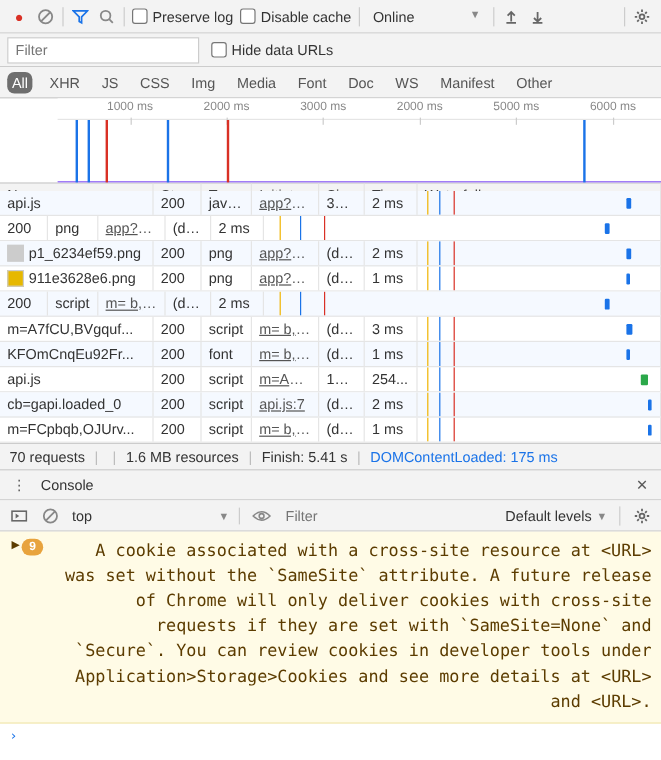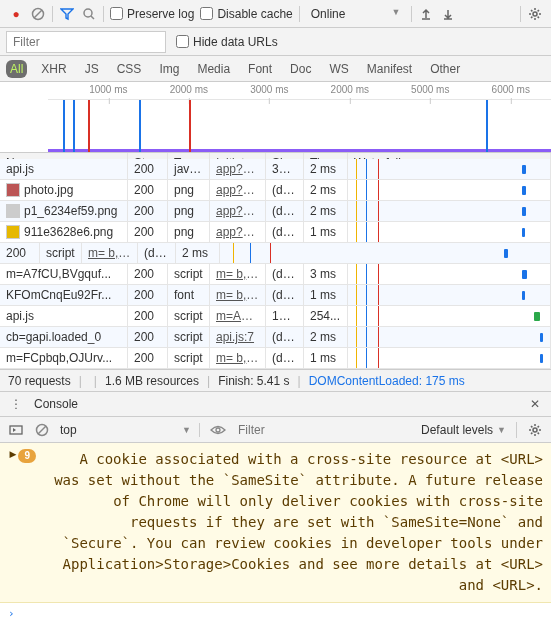--- a/index.html
+++ b/index.html
@@ -13,23 +13,23 @@
 .checkbox input { width: 13px; height: 13px; }
 .sel-wrap { display: flex; align-items: flex-start; border: 1px solid transparent; padding: 0 4px; gap: 40px; }
 .sel-wrap .caret { margin-left: 6px; }
 .spacer { flex: 1; }
 
 .filter-row { display: flex; align-items: center; padding: 4px 6px; border-bottom: 1px solid #ccc; background: #f3f3f3; height: 28px; gap: 10px; }
 .filter-input { width: 160px; border: 1px solid #ccc; background: #fff; padding: 3px 6px; color: #888; }
 
 .types-row { display: flex; align-items: center; padding: 4px 6px; border-bottom: 1px solid #ccc; background: #f3f3f3; height: 26px; gap: 10px; }
 .type-btn { padding: 2px 4px; border-radius: 6px; color: #555; }
-.type-btn.active { background: #6e6e6e; color: #bef264; }
-
-.timeline { position: relative; height: 70px; border-bottom: 3px solid #8b5cf6; background: #fff; margin-left: 48px; }
+.type-btn.active { background: #6e6e6e; color: #ffffff; }
+
+.timeline { position: relative; height: 70px; border-bottom: 1px solid #8b5cf6; background: #fff; margin-left: 48px; }
 .tl-ticks { position: relative; height: 18px; border-bottom: 1px solid #e5e5e5; }
 .tl-tick { position: absolute; top: 2px; font-size: 10px; color: #888; transform: translateX(-50%); }
 .tl-tick::after { content: ""; position: absolute; left: 50%; top: 14px; width: 1px; height: 6px; background: #ccc; }
 .tl-body { position: relative; height: 52px; }
 .tl-bar { position: absolute; top: 0; width: 2px; height: 52px; }
 
 .grid { width: 100%; }
 .grid-header, .grid-row { display: flex; align-items: center; border-bottom: 1px solid #e5e5e5; height: 21px; }
 .grid-header { background: #f3f3f3; font-weight: normal; color: #333; border-top: 1px solid #ccc; }
 .grid-header > div, .grid-row > div { border-right: 1px solid #e5e5e5; padding: 3px 6px; white-space: nowrap; overflow: hidden; text-overflow: ellipsis; }
@@ -188,24 +188,20 @@
         <div class="c-size">300 B</div>
         <div class="c-time">2 ms</div>
         <div class="c-wf">
           <div class="wf-vline" style="left: 4%; background: rgb(240, 180, 0);"></div>
           <div class="wf-vline" style="left: 9%; background: rgb(26, 115, 232);"></div>
           <div class="wf-vline" style="left: 15%; background: rgb(217, 48, 37);"></div>
           <div class="wf-bar" style="left: 86%; width: 4px; background: rgb(26, 115, 232);"></div>
         </div>
       </div>
       <div class="grid-row">
-        <div class="c-name">
-          <span class="thumb" style="background: rgb(187, 85, 85);"></span>
-          <span>photo.jpg</span>
-        </div>
         <div class="c-stat">200</div>
         <div class="c-type">png</div>
         <div class="c-init"><span class="link">app?hl=...</span></div>
         <div class="c-size">(dis...</div>
         <div class="c-time">2 ms</div>
         <div class="c-wf">
           <div class="wf-vline" style="left: 4%; background: rgb(240, 180, 0);"></div>
           <div class="wf-vline" style="left: 9%; background: rgb(26, 115, 232);"></div>
           <div class="wf-vline" style="left: 15%; background: rgb(217, 48, 37);"></div>
           <div class="wf-bar" style="left: 86%; width: 4px; background: rgb(26, 115, 232);"></div>

